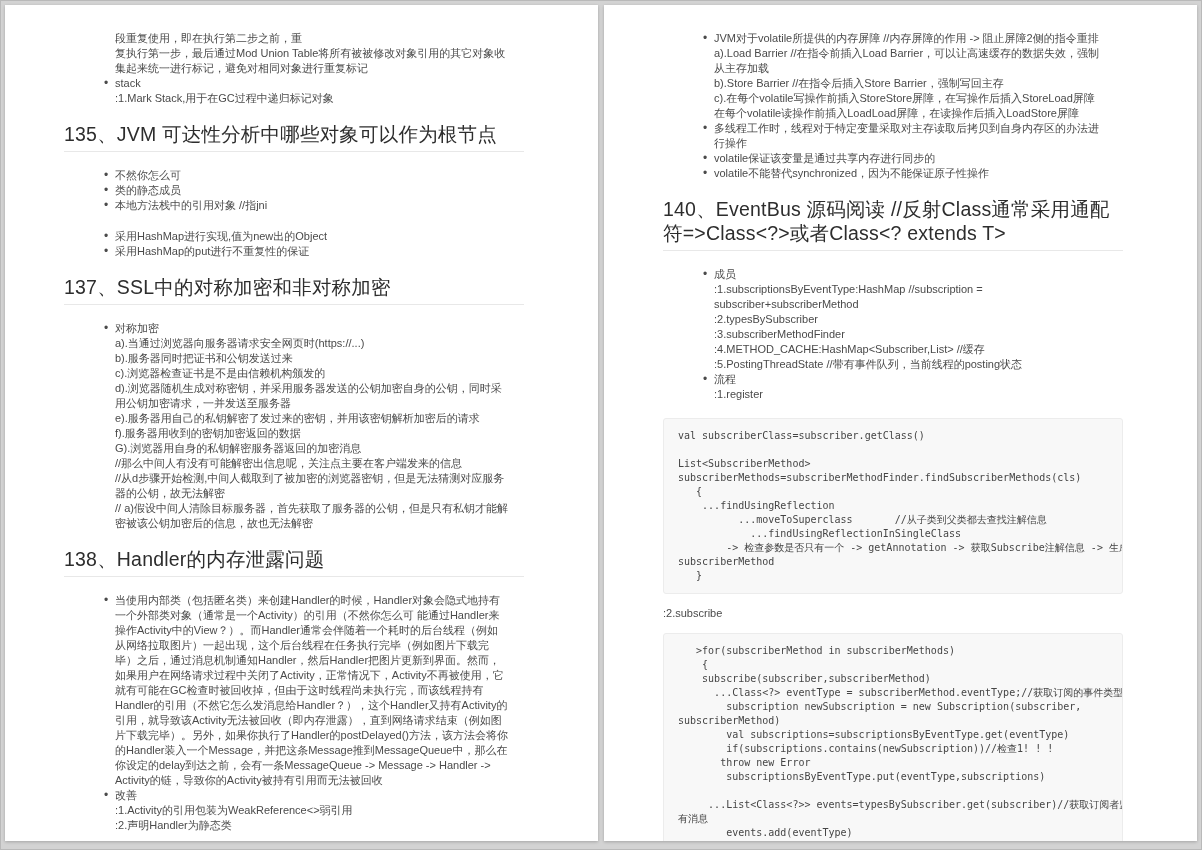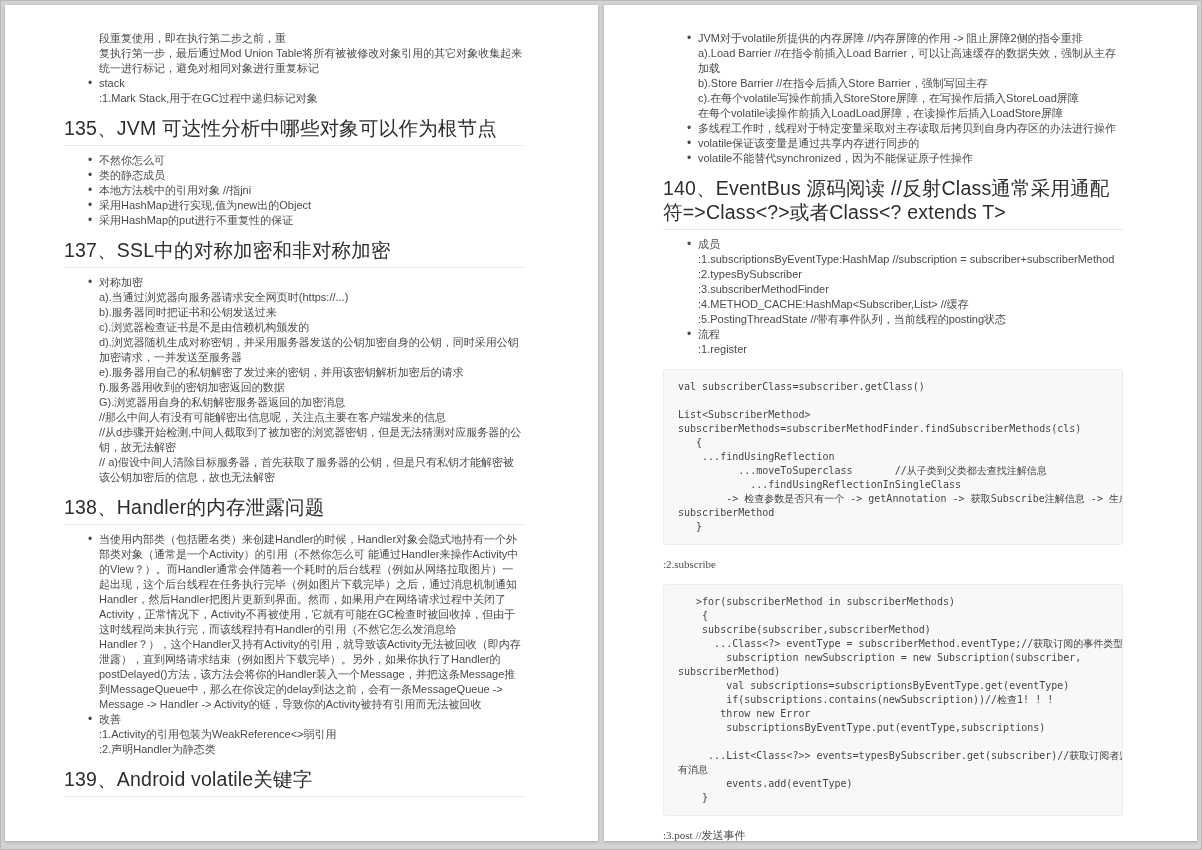--- a/index.html
+++ b/index.html
@@ -43,42 +43,41 @@
     line-height:24px;
     font-weight:normal;
     color:var(--heading);
     margin:10px 0 7px 0;
     padding-bottom:5px;
     border-bottom:1px solid var(--rule);
     letter-spacing:0.2px;
   }
   ul.bullets{
     list-style:none;
-    margin:0;
+    margin:16px;
     padding:0 0 0 0;
   }
   ul.bullets li{
     position:relative;
     padding-left:35px;
     white-space:pre-line;
     margin:0;
   }
   ul.bullets li::before{
     content:"\2022";
     position:absolute;
     left:24px;
     top:0;
     color:var(--text);
     font-size:12px;
   }
   ul.bullets li.no-marker::before{content:"";}
   p.freepara{
     margin:12px 0;
     white-space:pre-line;
-    font-family:Liberation Serif, serif;
   }
   pre.code{
     margin:12px 0;
     background:var(--code-bg);
     border:1px solid var(--code-border);
     border-radius:3px;
     padding:10px 14px;
     font-family:"DejaVu Sans Mono","Liberation Mono",monospace;
     font-size:10px;
     line-height:14px;

